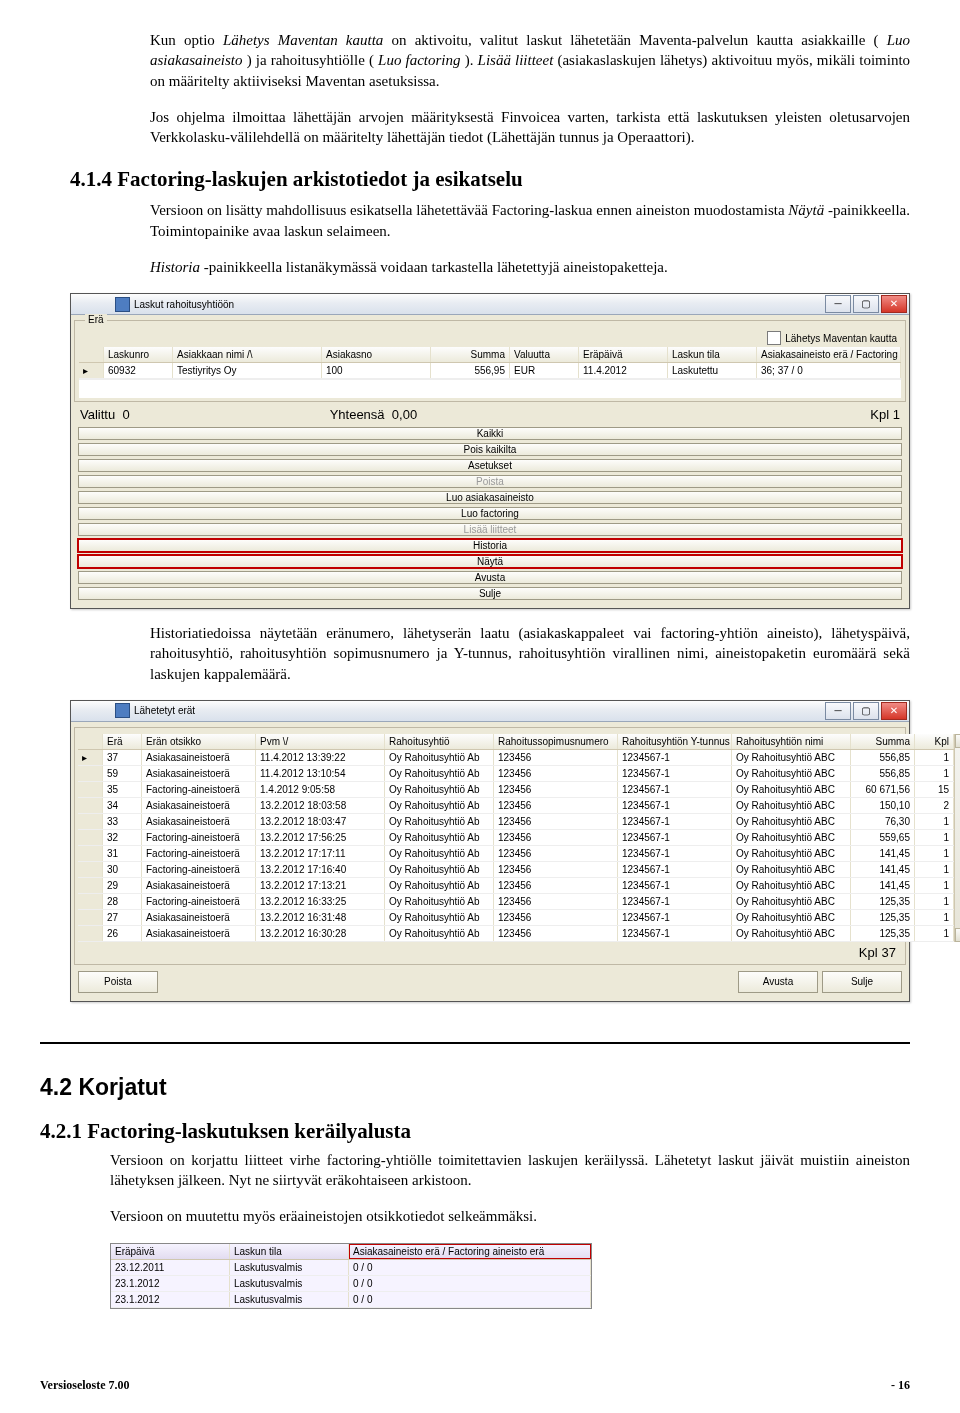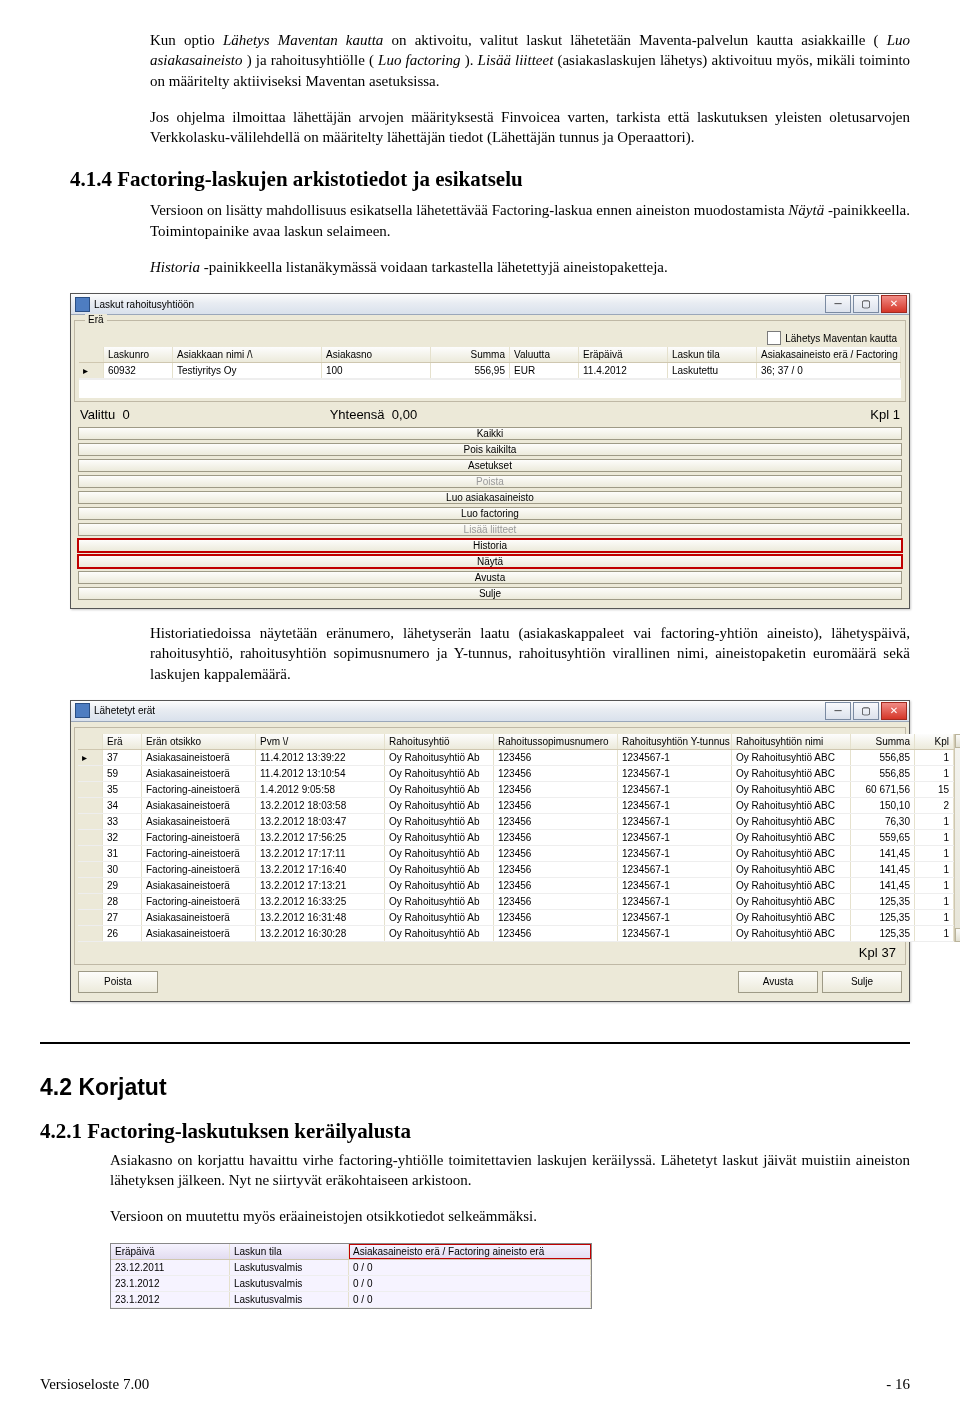--- a/index.html
+++ b/index.html
@@ -48,43 +48,43 @@
     border-top:2px solid #000;
     margin:40px 0 6px -70px;
   }
   .footer{
     position:absolute;
     bottom:20px;
     left:40px;
     right:50px;
     display:flex;
     justify-content:space-between;
-    font-weight:normal;
-    font-size:15px;
+    font-weight:bold;
+    font-size:12px;
   }
 
   
   .winshell{
     border:1px solid #555;
     font-family:Tahoma,Arial,sans-serif;
     font-size:10px;
     color:#000;
     margin:8px 0 14px -40px;
     box-shadow:1px 1px 2px rgba(0,0,0,.2);
   }
   .titlebar{
     display:flex;
     align-items:center;
     justify-content:space-between;
     background:linear-gradient(#fdfdfd,#e8ecf2 45%,#d9e1ec);
     border-bottom:1px solid #9aa7ba;
     height:20px;
     padding:0 2px 0 4px;
   }
-  .titlebar .tleft{display:flex;align-items:center;gap:4px;}
+  .titlebar .tleft{display:flex;align-items:center;gap:4px;margin-left:40px;}
   .tbicon{width:13px;height:13px;display:inline-block;background:#4e7dc1;border:1px solid #2b4f84;}
   .wbtns{display:flex;gap:2px;}
   .wbtn{width:24px;height:16px;border:1px solid #7a8aa1;background:linear-gradient(#f8f9fc,#dce2ec);display:flex;align-items:center;justify-content:center;font-size:10px;line-height:1;}
   .wbtn.close{background:linear-gradient(#f08b85,#d53628);color:#fff;border-color:#a12a20;}
   .winbody{background:#ece9d8;padding:3px 3px 4px 3px;}
 
   .groupbox{
     border:1px solid #bfb8a5;
     background:#ece9d8;
     margin:2px 0;
@@ -478,21 +478,21 @@
     <span>4.2</span>
     <span> </span>
     <span>Korjatut</span>
   </div>
 
   <div class="h3b">
     <span>4.2.1</span>
     <span> </span>
     <span>Factoring-laskutuksen keräilyalusta</span>
   </div>
-  <p class="para" style="margin-left:0;">Asiakasno on korjattu havaittu virhe factoring-yhtiölle toimitettavien laskujen keräilyssä. Lähetetyt laskut jäivät muistiin aineiston lähetyksen jälkeen. Nyt ne siirtyvät eräkohtaiseen arkistoon.</p>
+  <p class="para" style="margin-left:0;">Versioon on korjattu liitteet virhe factoring-yhtiölle toimitettavien laskujen keräilyssä. Lähetetyt laskut jäivät muistiin aineiston lähetyksen jälkeen. Nyt ne siirtyvät eräkohtaiseen arkistoon.</p>
   <p class="para" style="margin-left:0;">Versioon on muutettu myös eräaineistojen otsikkotiedot selkeämmäksi.</p>
 
   <div class="smallshot" style="width:480px;">
     <div class="gridhead" style="background:linear-gradient(#f6f3ff,#e2dcf0);">
       <div class="s1">Eräpäivä</div>
       <div class="s2">Laskun tila</div>
       <div class="s3 hl">Asiakasaineisto erä / Factoring aineisto erä</div>
     </div>
     <div id="shot3rows">
         <div class="gridrow" style="background: rgb(246, 243, 255);">

